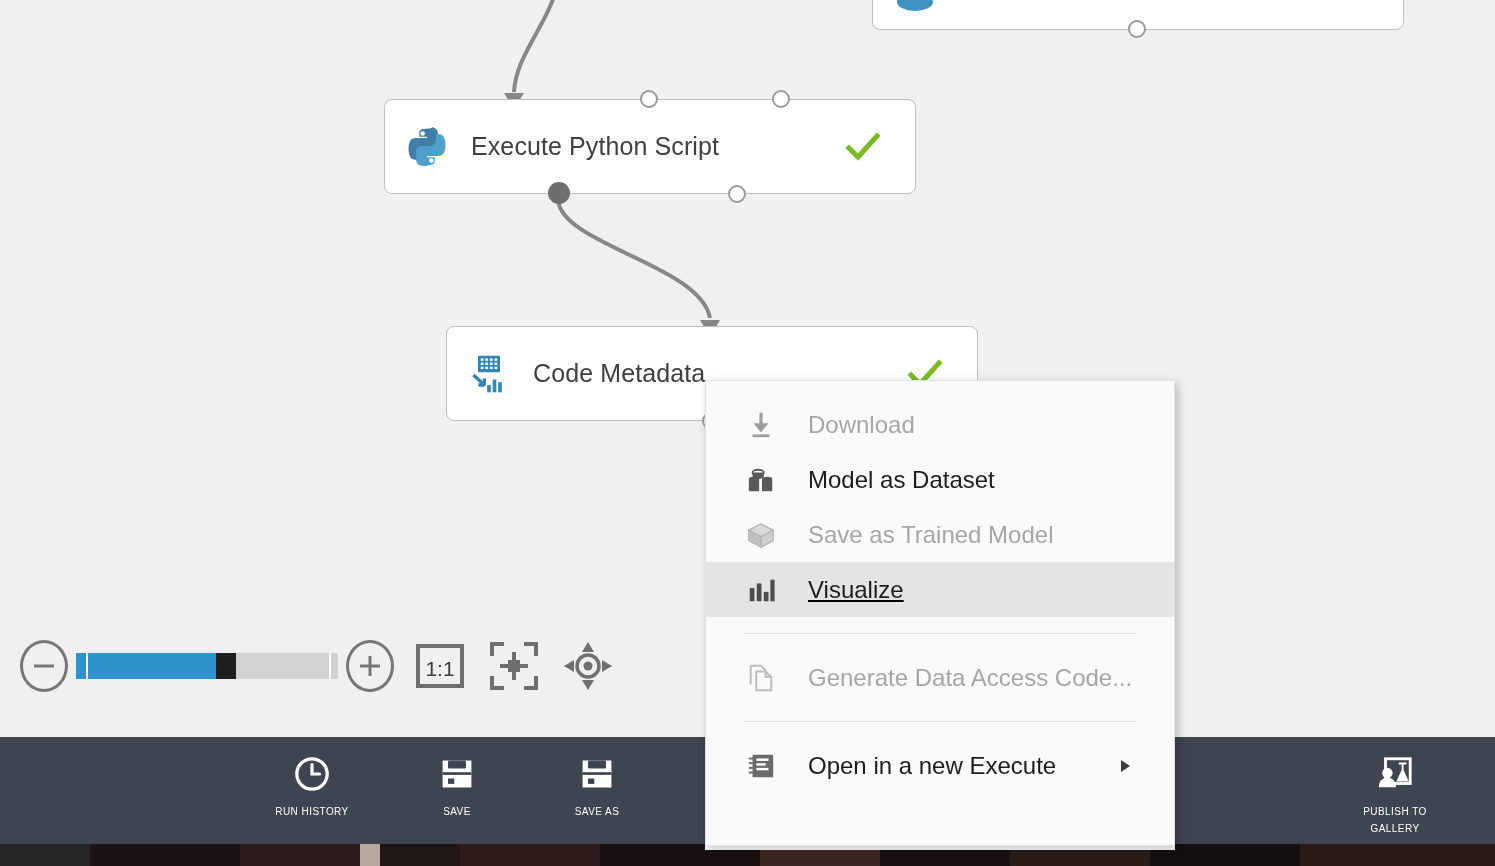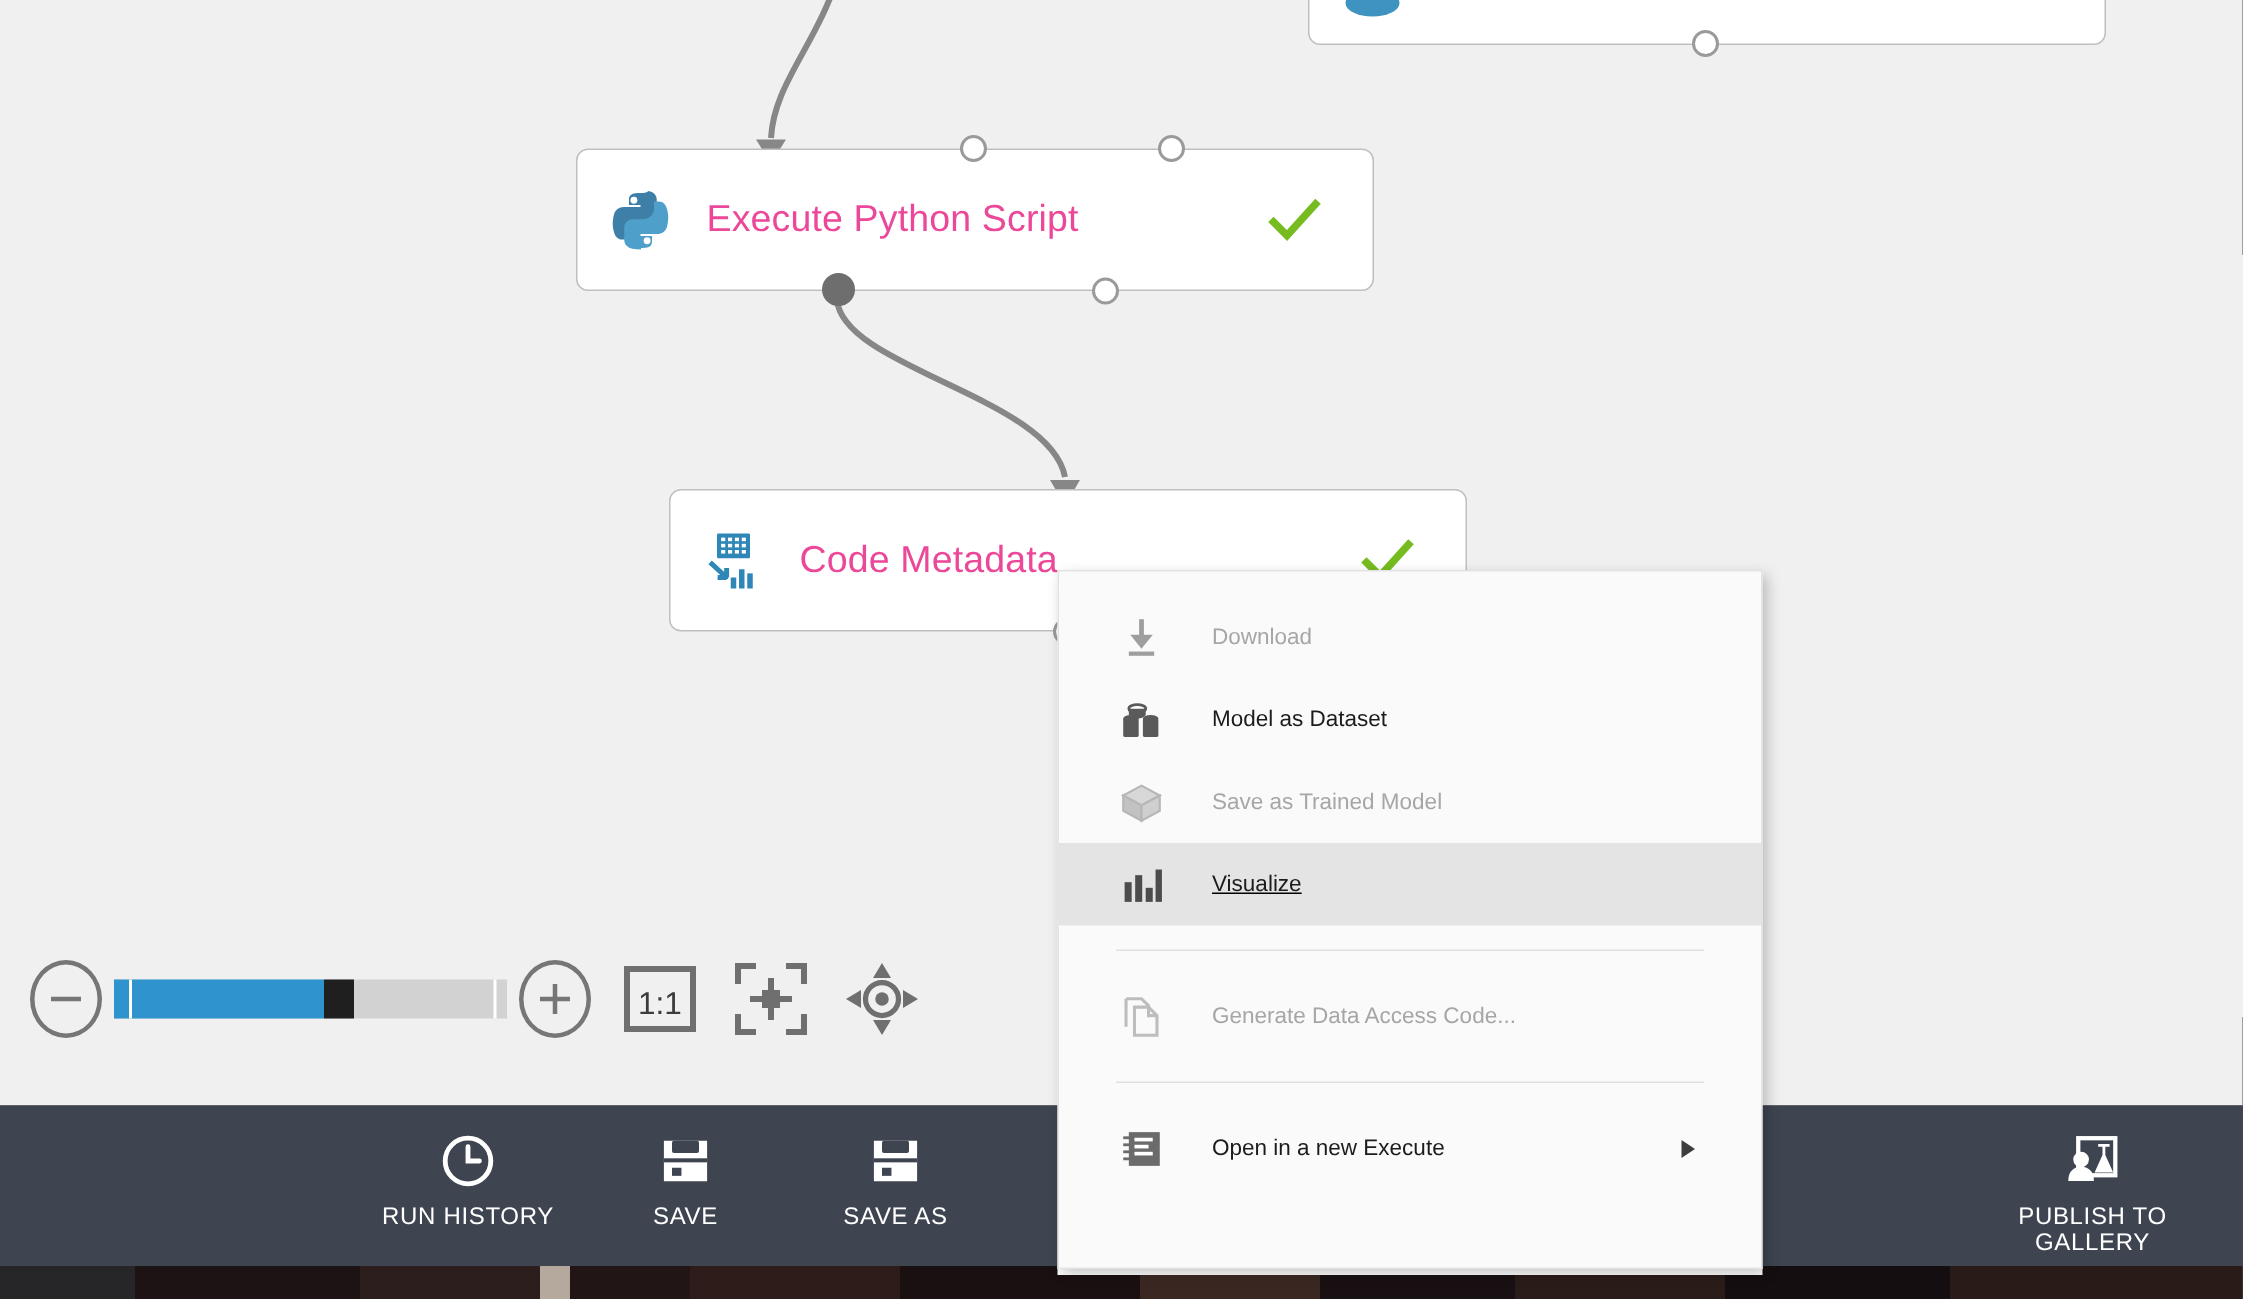--- a/index.html
+++ b/index.html
@@ -30,21 +30,21 @@
   }
   .node-icon {
     width: 44px; height: 44px;
     margin-left: 20px;
     flex: 0 0 auto;
     display: flex; align-items: center; justify-content: center;
   }
   .node-label {
     margin-left: 22px;
     font-size: 25px;
-    color: #ec4899;
+    color: #404040;
     letter-spacing: .1px;
     white-space: nowrap;
   }
   .node-check {
     position: absolute;
     right: 34px;
     top: 50%;
     transform: translateY(-50%);
     width: 36px; height: 36px;
   }
@@ -139,21 +139,21 @@
     padding-top: 18px;
     display: flex;
     flex-direction: column;
     align-items: center;
     color: #ffffff;
     flex: 0 0 auto;
   }
   .tb-icon { height: 38px; display: flex; align-items: center; justify-content: center; }
   .tb-label {
     margin-top: 10px;
-    font-size: 16px;
+    font-size: 10px;
     letter-spacing: .45px;
     text-align: center;
     line-height: 17px;
     white-space: pre-line;
   }
 
   
   #photostrip {
     position: absolute;
     left: 0; top: 844px;
@@ -196,21 +196,21 @@
     padding-left: 38px;
   }
   .mi.highlight { background: #e4e4e4; text-decoration: underline; }
   .mi-icon {
     width: 34px; height: 34px;
     flex: 0 0 auto;
     display: flex; align-items: center; justify-content: center;
   }
   .mi-label {
     margin-left: 30px;
-    font-size: 15px;
+    font-size: 24px;
     color: #1c1c1c;
     white-space: nowrap;
   }
   .mi.disabled .mi-label { color: #a6a6a6; }
   .mi-arrow {
     margin-left: auto;
     margin-right: 44px;
     width: 0; height: 0;
     border-left: 9px solid #3c3c3c;
     border-top: 6px solid transparent;

